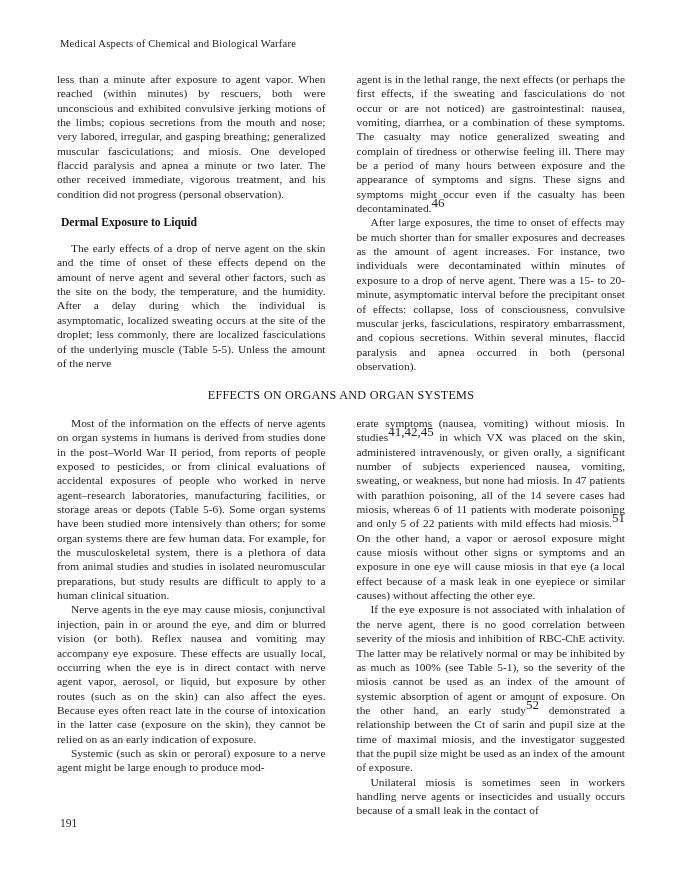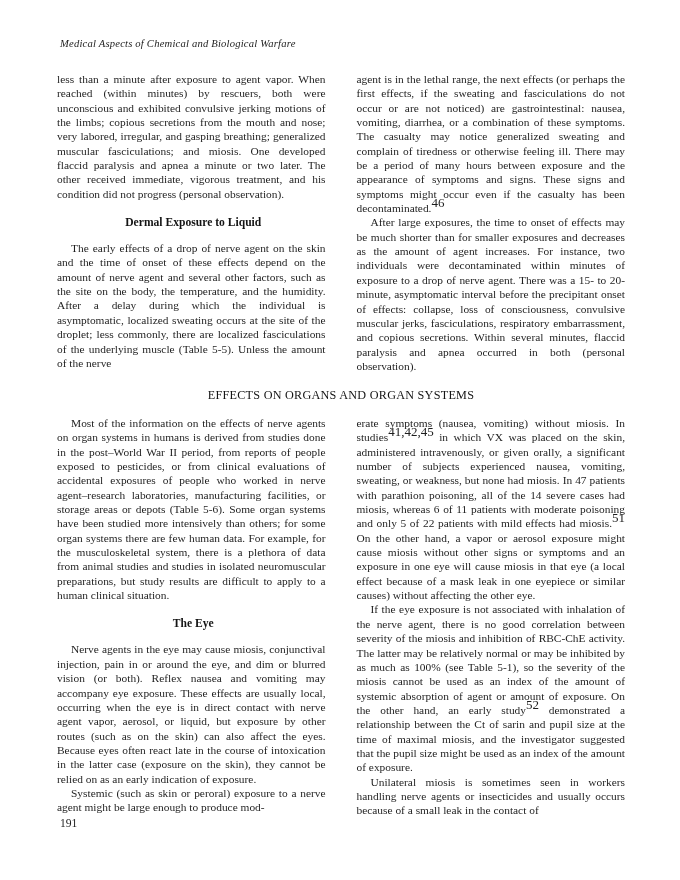--- a/index.html
+++ b/index.html
@@ -10,21 +10,20 @@
     margin: 0 auto;
     background: #ffffff;
     color: #1e1e1e;
     font-family: "Liberation Serif", "DejaVu Serif", serif;
     overflow: hidden;
   }
   .running-head {
     position: absolute;
     top: 38px;
     left: 60px;
-    font-style: italic;
     font-size: 10.6px;
     letter-spacing: 0.2px;
     color: #222;
   }
   .columns {
     position: absolute;
     left: 57px;
     width: 568px;
     display: flex;
     gap: 31px;
@@ -39,21 +38,20 @@
     text-align: justify;
     color: #1e1e1e;
   }
   .para.indent { text-indent: 14px; }
   .para + .para { margin-top: 0; font-family: Liberation Serif, serif; }
   .col-heading {
     font-weight: bold;
     font-size: 11.6px;
     margin: 15px 0 12px 4px;
     color: #141414;
-    text-align: center;
   }
   .para sup {
     font-size: 13px;
     line-height: 0;
     position: relative;
     top: -0.5px;
     vertical-align: super;
     letter-spacing: 0;
   }
   .section-heading {
@@ -92,21 +90,20 @@
         <p class="para">agent is in the lethal range, the next effects (or perhaps the first effects, if the sweating and fasciculations do not occur or are not noticed) are gastrointestinal: nausea, vomiting, diarrhea, or a combination of these symptoms. The casualty may notice generalized sweating and complain of tiredness or otherwise feeling ill. There may be a period of many hours between exposure and the appearance of symptoms and signs. These signs and symptoms might occur even if the casualty has been decontaminated.<sup>46</sup></p>
         <p class="para indent">After large exposures, the time to onset of effects may be much shorter than for smaller exposures and decreases as the amount of agent increases. For instance, two individuals were decontaminated within minutes of exposure to a drop of nerve agent. There was a 15- to 20-minute, asymptomatic interval before the precipitant onset of effects: collapse, loss of consciousness, convulsive muscular jerks, fasciculations, respiratory embarrassment, and copious secretions. Within several minutes, flaccid paralysis and apnea occurred in both (personal observation).</p>
       </div>
   </div>
 
   <div class="section-heading">EFFECTS ON ORGANS AND ORGAN SYSTEMS</div>
 
   <div class="columns bottom">
     <div class="col">
         <p class="para indent">Most of the information on the effects of nerve agents on organ systems in humans is derived from studies done in the post–World War II period, from reports of people exposed to pesticides, or from clinical evaluations of accidental exposures of people who worked in nerve agent–research laboratories, manufacturing facilities, or storage areas or depots (Table 5-6). Some organ systems have been studied more intensively than others; for some organ systems there are few human data. For example, for the musculoskeletal system, there is a plethora of data from animal studies and studies in isolated neuromuscular preparations, but study results are difficult to apply to a human clinical situation.</p>
-        <div class="col-heading">The Eye</div>
         <p class="para indent">Nerve agents in the eye may cause miosis, conjunctival injection, pain in or around the eye, and dim or blurred vision (or both). Reflex nausea and vomiting may accompany eye exposure. These effects are usually local, occurring when the eye is in direct contact with nerve agent vapor, aerosol, or liquid, but exposure by other routes (such as on the skin) can also affect the eyes. Because eyes often react late in the course of intoxication in the latter case (exposure on the skin), they cannot be relied on as an early indication of exposure.</p>
         <p class="para indent">Systemic (such as skin or peroral) exposure to a nerve agent might be large enough to produce mod-</p>
       </div>
     <div class="col">
         <p class="para">erate symptoms (nausea, vomiting) without miosis. In studies<sup>41,42,45</sup> in which VX was placed on the skin, administered intravenously, or given orally, a significant number of subjects experienced nausea, vomiting, sweating, or weakness, but none had miosis. In 47 patients with parathion poisoning, all of the 14 severe cases had miosis, whereas 6 of 11 patients with moderate poisoning and only 5 of 22 patients with mild effects had miosis.<sup>51</sup> On the other hand, a vapor or aerosol exposure might cause miosis without other signs or symptoms and an exposure in one eye will cause miosis in that eye (a local effect because of a mask leak in one eyepiece or similar causes) without affecting the other eye.</p>
         <p class="para indent">If the eye exposure is not associated with inhalation of the nerve agent, there is no good correlation between severity of the miosis and inhibition of RBC-ChE activity. The latter may be relatively normal or may be inhibited by as much as 100% (see Table 5-1), so the severity of the miosis cannot be used as an index of the amount of systemic absorption of agent or amount of exposure. On the other hand, an early study<sup>52</sup> demonstrated a relationship between the Ct of sarin and pupil size at the time of maximal miosis, and the investigator suggested that the pupil size might be used as an index of the amount of exposure.</p>
         <p class="para indent">Unilateral miosis is sometimes seen in workers handling nerve agents or insecticides and usually occurs because of a small leak in the contact of</p>
       </div>
   </div>
 

